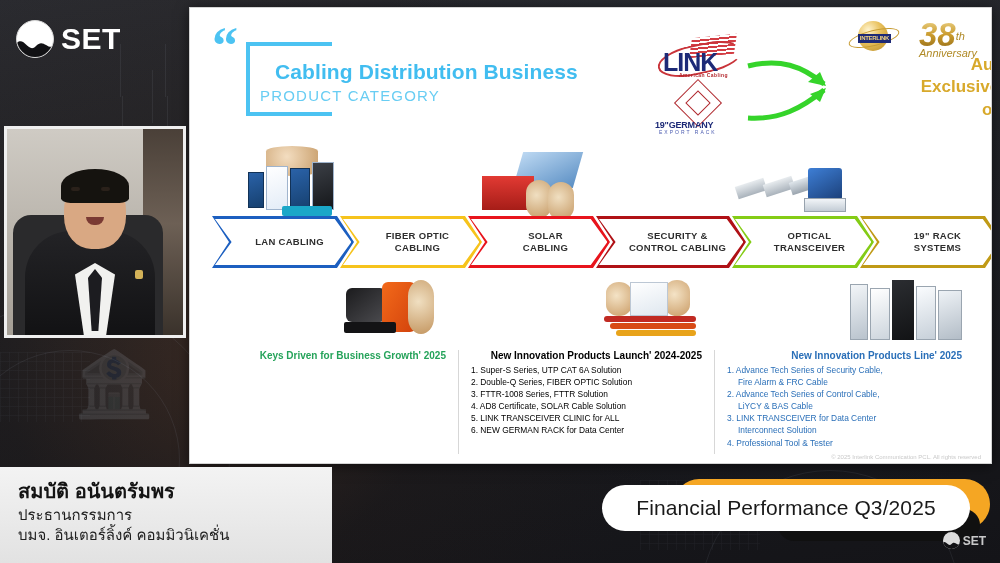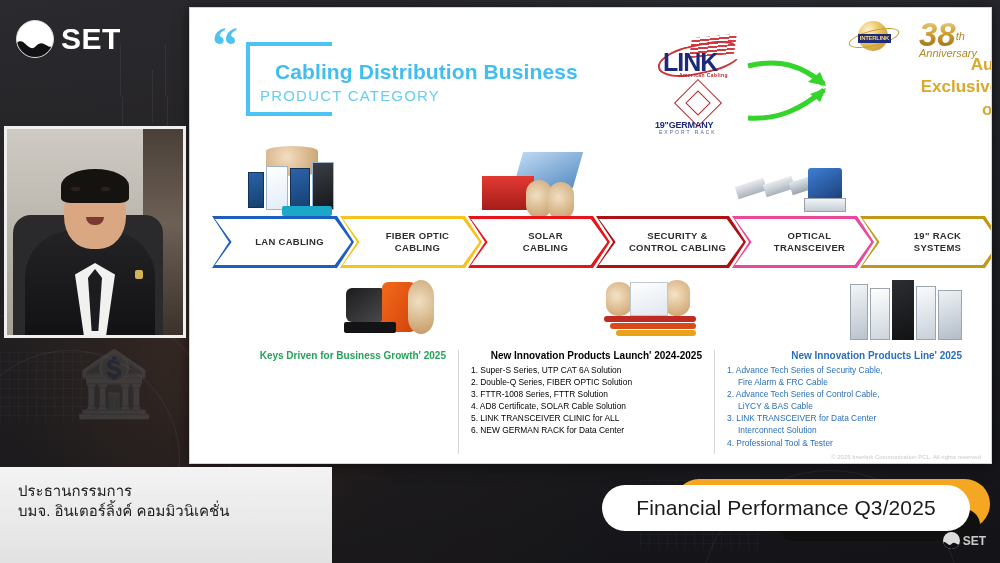--- a/index.html
+++ b/index.html
@@ -451,21 +451,21 @@
             <span style="white-space:pre-line">SOLAR
 CABLING</span>
           </div>
       </div>
       <div class="chev" style="left:384px; width:150px; background:#b01116;">
         <div class="inner">
             <span style="white-space:pre-line">SECURITY &amp;
 CONTROL CABLING</span>
           </div>
       </div>
-      <div class="chev" style="left:520px; width:142px; background:#ec4899;">
+      <div class="chev" style="left:520px; width:142px; background:#84cc16;">
         <div class="inner">
             <span style="white-space:pre-line">OPTICAL
 TRANSCEIVER</span>
           </div>
       </div>
       <div class="chev" style="left:648px; width:142px; background:#c09a16;">
         <div class="inner">
             <span style="white-space:pre-line">19" RACK
 SYSTEMS</span>
           </div>
@@ -501,20 +501,21 @@
           <li style="padding-left:11px">Interconnect Solution</li>
           <li>4. Professional Tool &amp; Tester</li>
         </ol>
       </div>
     </div>
 
     <div id="copyright">© 2025 Interlink Communication PCL.  All rights reserved</div>
   </div>
 
   <div id="lower-third">
+    <div id="lt-name">สมบัติ อนันตรัมพร</div>
     <div id="lt-role">ประธานกรรมการ</div>
     <div id="lt-org">บมจ. อินเตอร์ลิ้งค์ คอมมิวนิเคชั่น</div>
   </div>
 
   <div id="pill-wrap">
     <div id="pill-orange"></div>
     <div id="pill-black"></div>
     <div id="pill-white">
       <span id="pill-text">Financial Performance Q3/2025</span>
     </div>

